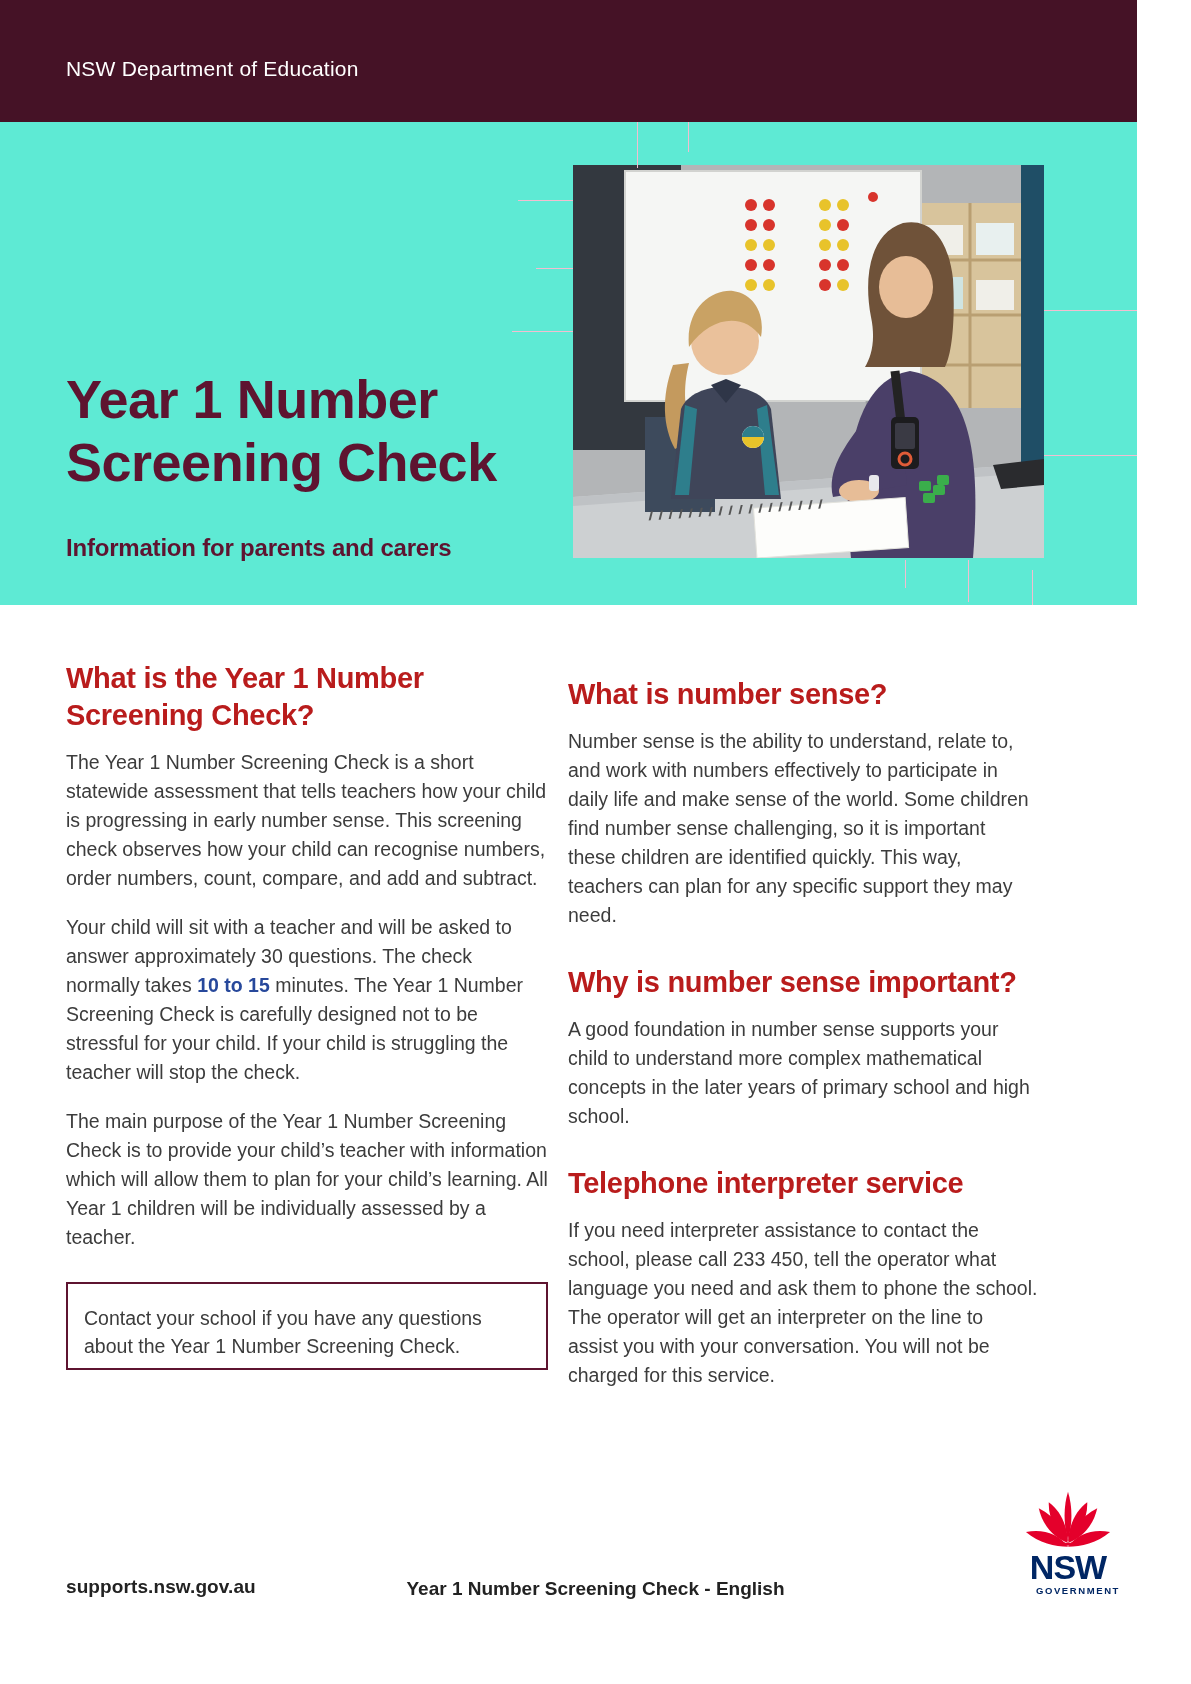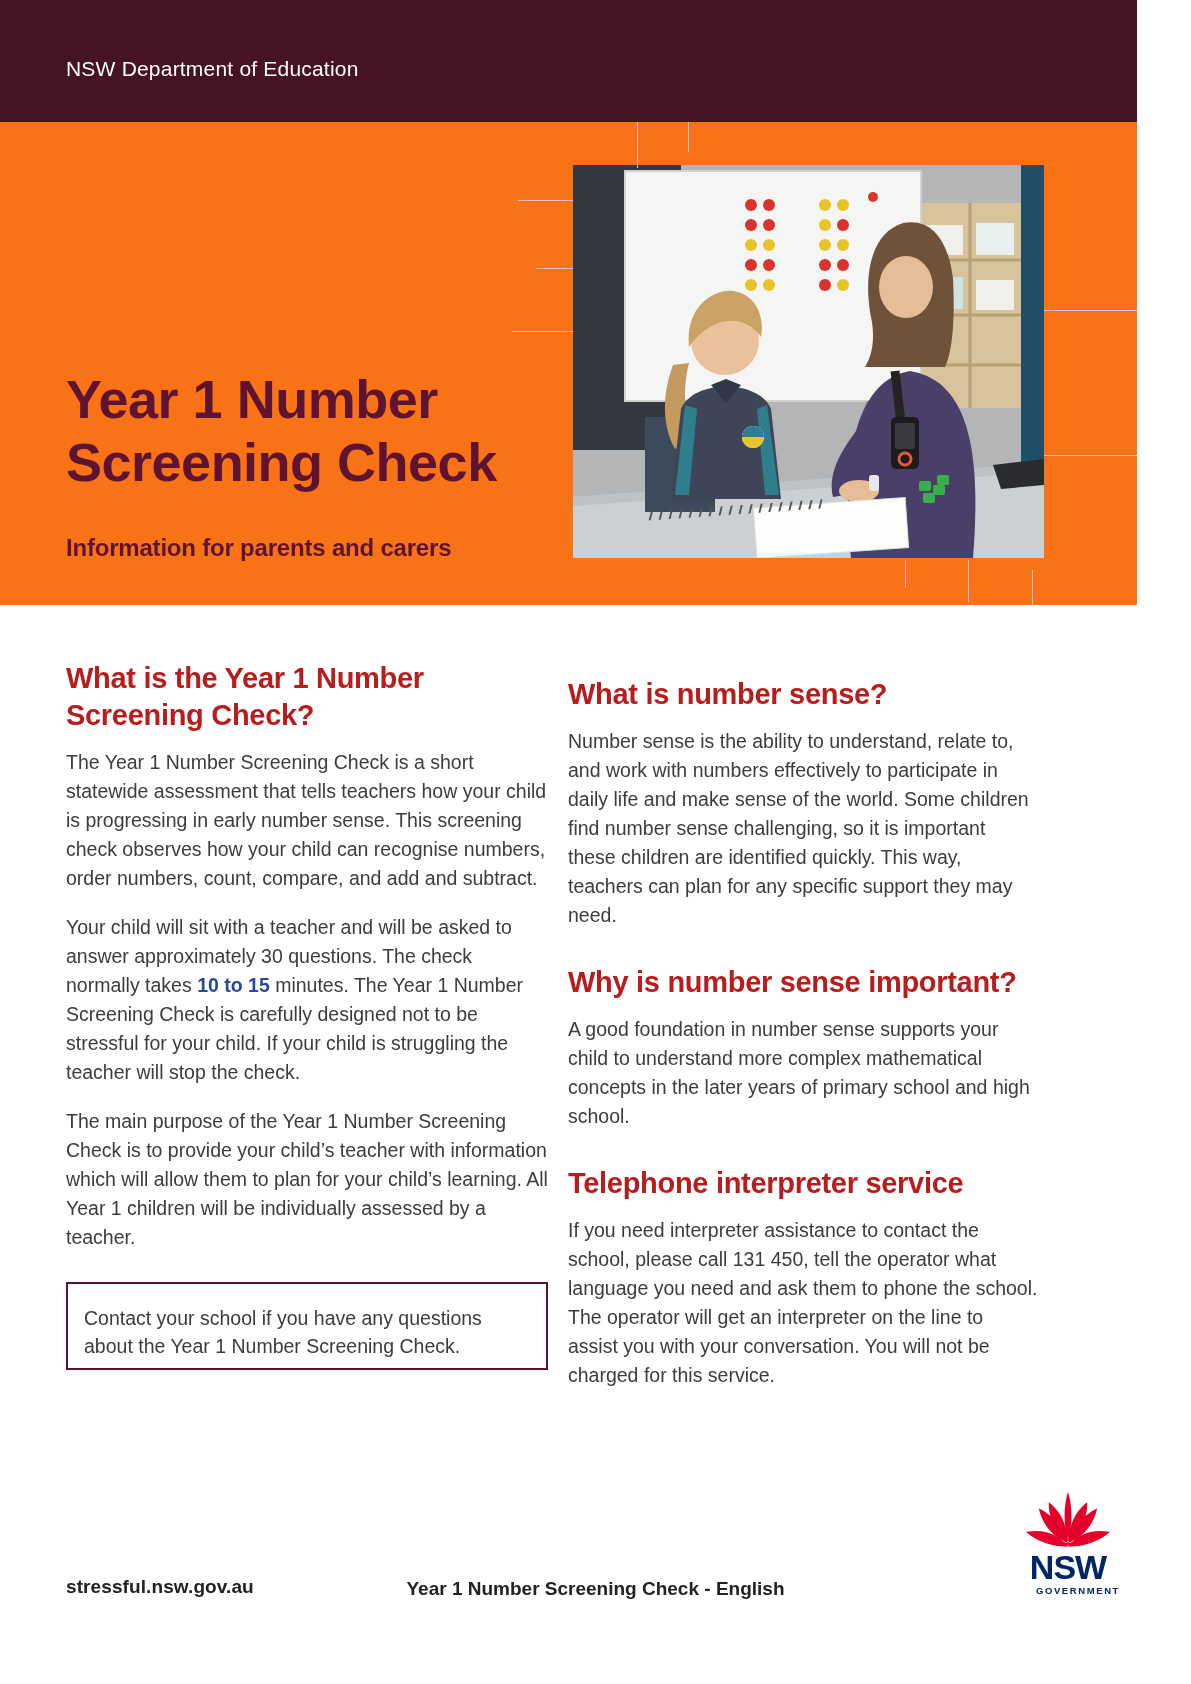--- a/index.html
+++ b/index.html
@@ -15,21 +15,21 @@
     position:absolute;left:0;top:0;width:1191px;height:122px;
     background:#451226;
   }
   .topbar .org{
     position:absolute;left:66px;top:57px;
     color:#ffffff;font-size:21px;font-weight:500;letter-spacing:.2px;
   }
   
   .hero{
     position:absolute;left:0;top:122px;width:1191px;height:483px;
-    background:#f97316;
+    background:#5eead4;
   }
   .hero-title{
     position:absolute;left:66px;top:246px;width:500px;
     color:#5e1430;font-size:54px;line-height:1.16;font-weight:700;
     letter-spacing:-0.5px;white-space:pre-line;
   }
   .hero-subtitle{
     position:absolute;left:66px;top:412px;width:500px;
     color:#5e1430;font-size:24px;font-weight:700;letter-spacing:-0.2px;
   }
@@ -231,24 +231,24 @@
       <p>Contact your school if you have any questions about the Year 1 Number Screening Check.</p>
     </div>
   </div>
 
   <div class="col col-right">
     <h2 class="sec first">What is number sense?</h2>
     <p class="body">Number sense is the ability to understand, relate to, and work with numbers effectively to participate in daily life and make sense of the world. Some children find number sense challenging, so it is important these children are identified quickly. This way, teachers can plan for any specific support they may need.</p>
     <h2 class="sec">Why is number sense important?</h2>
     <p class="body">A good foundation in number sense supports your child to understand more complex mathematical concepts in the later years of primary school and high school.</p>
     <h2 class="sec">Telephone interpreter service</h2>
-    <p class="body">If you need interpreter assistance to contact the school, please call 131 450, tell the operator what language you need and ask them to phone the school. The operator will get an interpreter on the line to assist you with your conversation. You will not be charged for this service.</p>
-  </div>
-
-  <div class="footer-url">stressful.nsw.gov.au</div>
+    <p class="body">If you need interpreter assistance to contact the school, please call 233 450, tell the operator what language you need and ask them to phone the school. The operator will get an interpreter on the line to assist you with your conversation. You will not be charged for this service.</p>
+  </div>
+
+  <div class="footer-url">supports.nsw.gov.au</div>
   <div class="footer-doc">Year 1 Number Screening Check - English</div>
 
   <div class="nsw-logo">
     <svg class="waratah" width="92" height="64" viewBox="0 0 100 70">
       <g fill="#e4002b">
 
         <path d="M50 2 C45 18 45 38 50 54 C55 38 55 18 50 2 Z"></path>
 
         <path d="M50 56 C38 46 30 30 32 12 C44 22 50 38 50 56 Z" transform="rotate(-4 50 56)"></path>
         <path d="M50 56 C62 46 70 30 68 12 C56 22 50 38 50 56 Z" transform="rotate(4 50 56)"></path>

